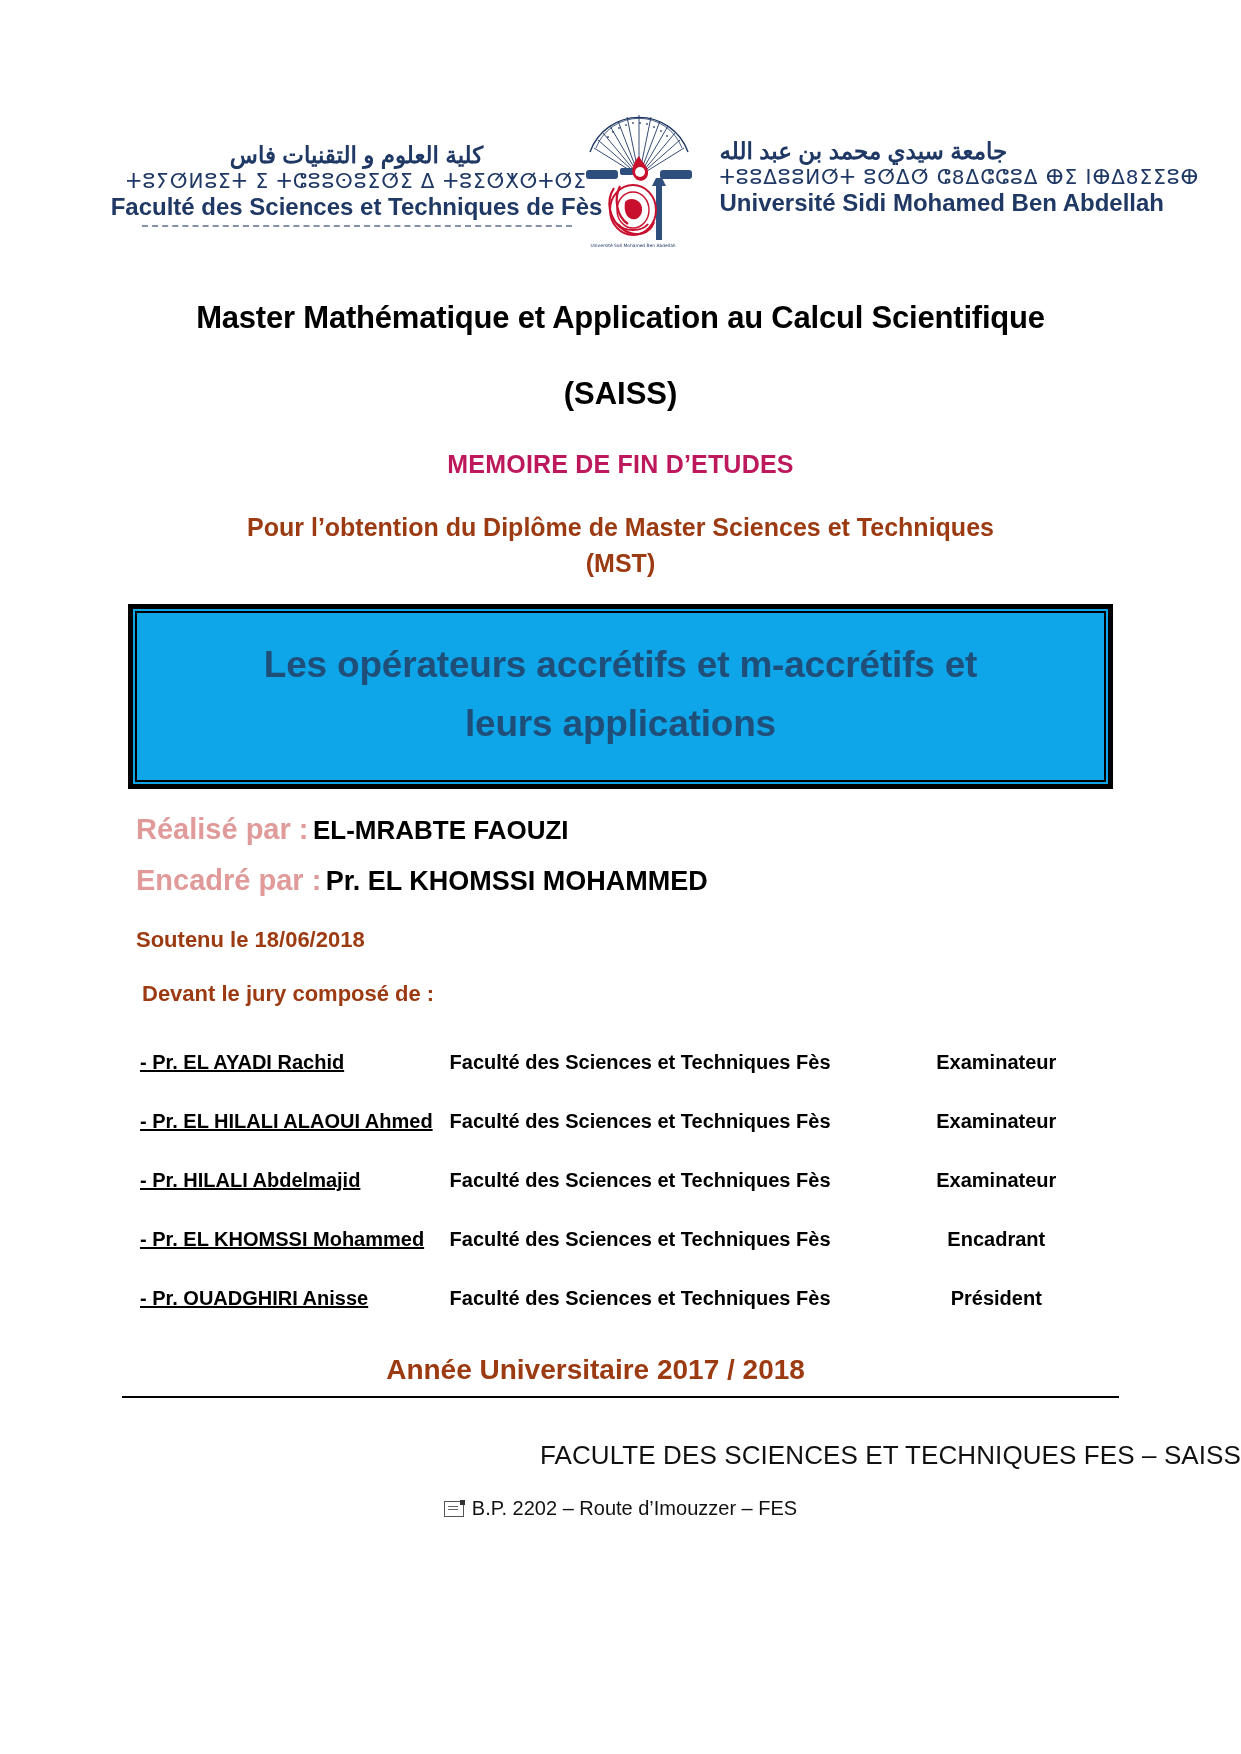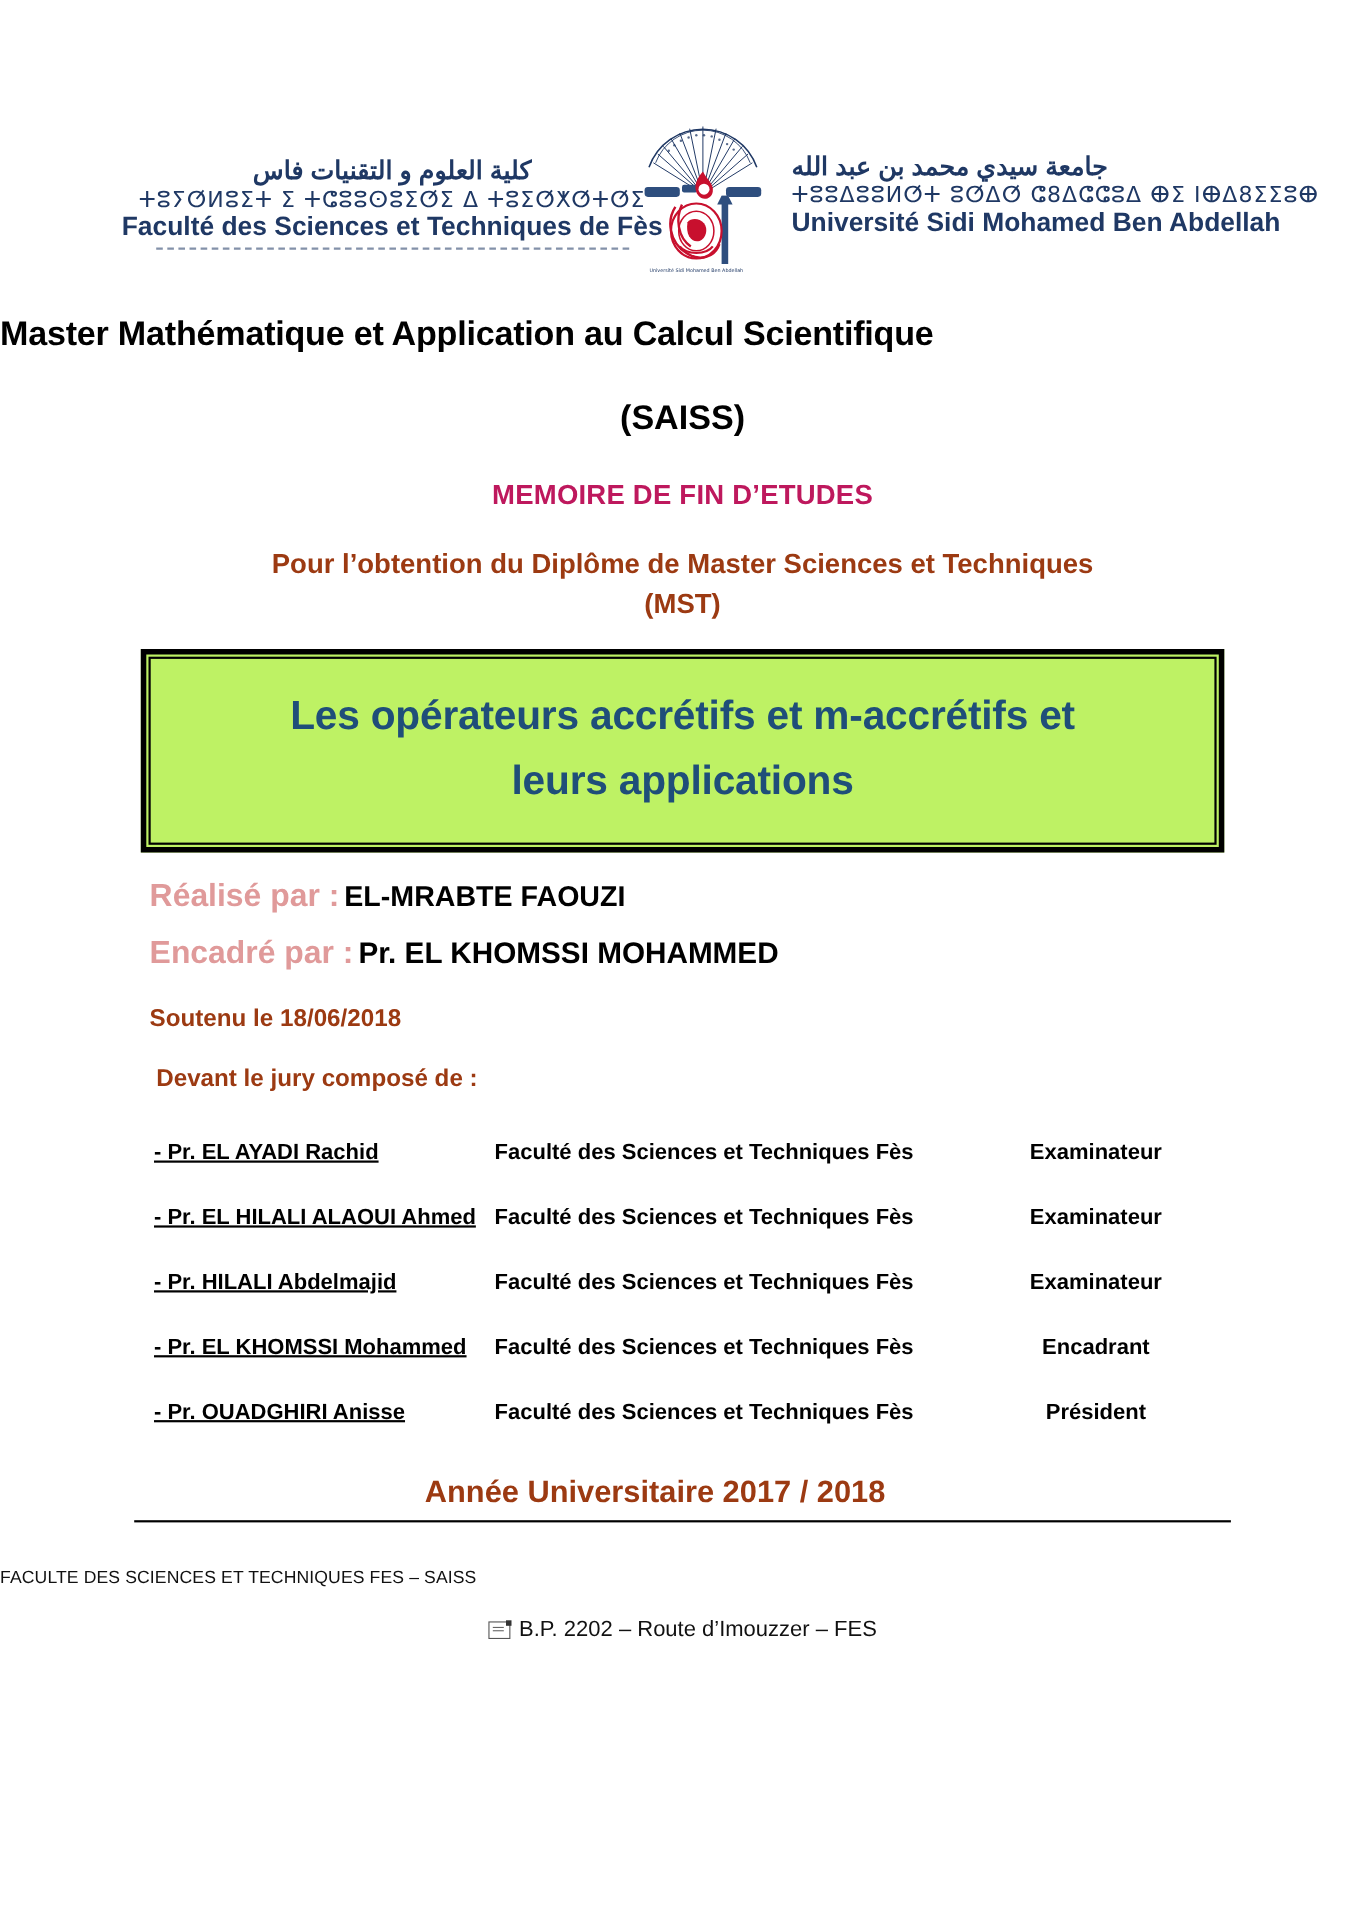--- a/index.html
+++ b/index.html
@@ -78,25 +78,25 @@
     width: 118px;
     height: 150px;
     position: relative;
     flex: 0 0 auto;
     margin: 0 8px;
   }
   .logo svg { display:block; width:118px; height:150px; }
 
   
   .prog-title {
-    text-align: left;
+    text-align: center;
     font-size: 31px;
     font-weight: bold;
     color: #000000;
-    margin-top: 32px;
+    margin-top: 46px;
     letter-spacing: -0.2px;
   }
   .prog-acronym {
     text-align: center;
     font-size: 31px;
     font-weight: bold;
     color: #000000;
     margin-top: 40px;
   }
   .memoire {
@@ -113,21 +113,21 @@
     font-weight: bold;
     color: #9C3A12;
     margin-top: 30px;
     line-height: 1.45;
   }
 
   
   .title-box-wrap {
     margin: 22px 128px 0 128px;
     border: 5px solid #000;
-    background: #bef264;
+    background: #0ea5e9;
     padding: 2px;
   }
   .title-box-inner {
     border: 2px solid #000;
     padding: 22px 26px 26px 26px;
   }
   .thesis-title {
     text-align: center;
     font-size: 37px;
     font-weight: bold;
@@ -194,23 +194,23 @@
     font-weight: bold;
     color: #9C3A12;
     padding-right: 50px;
   }
   .foot-rule {
     margin: 10px 122px 0 122px;
     height: 2px;
     background: #000;
   }
   .foot-line1 {
-    text-align: left;
+    text-align: right;
     margin-top: 42px;
-    font-size: 16px;
+    font-size: 26px;
     color: #111;
     letter-spacing: .1px;
   }
   .foot-line2 {
     text-align: center;
     margin-top: 26px;
     font-size: 20px;
     color: #111;
     display: flex;
     align-items: center;

